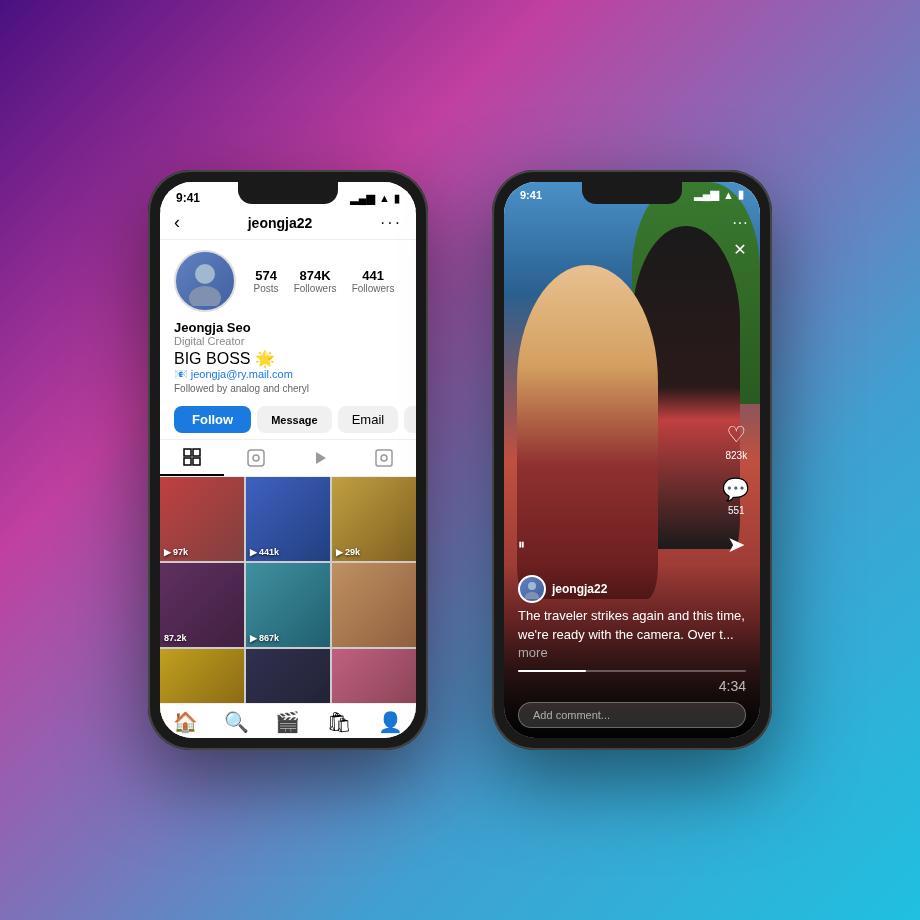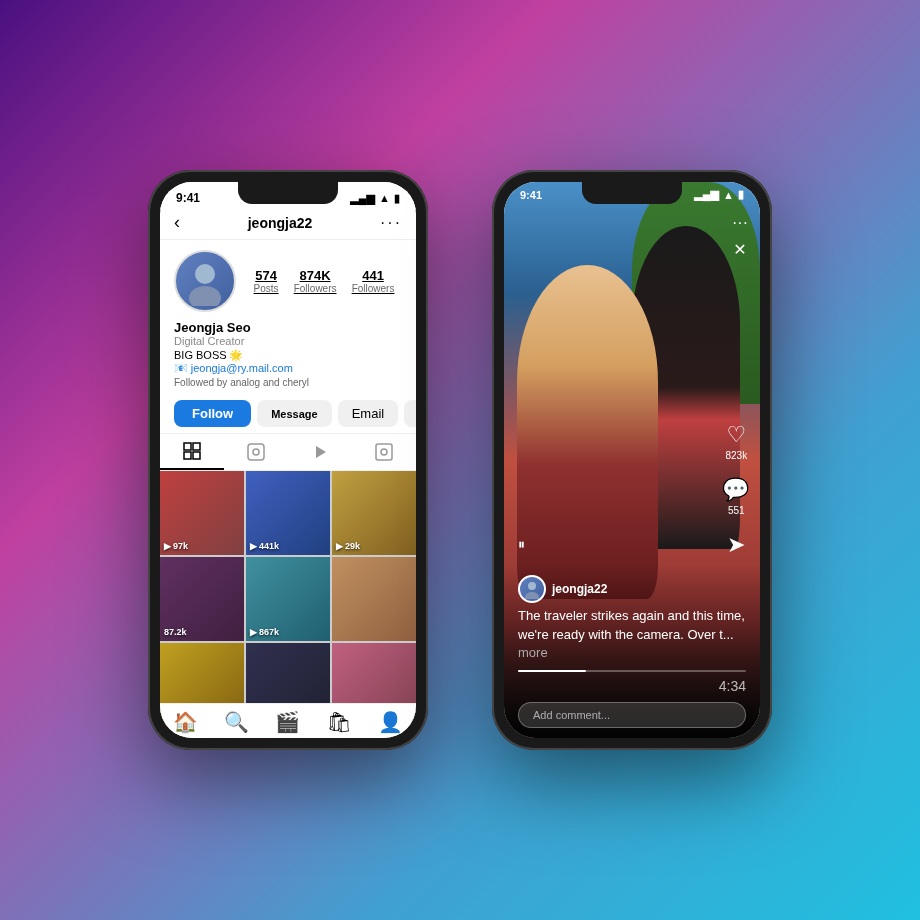--- a/index.html
+++ b/index.html
@@ -100,37 +100,36 @@
       border: 2px solid #ddd;
       display: flex;
       align-items: center;
       justify-content: center;
     }
     .profile-avatar svg { width: 50px; height: 50px; }
     .stats-group {
       display: flex;
       flex: 1;
       justify-content: space-around;
-      text-decoration: underline;
     }
     .stat-item {
       display: flex;
       flex-direction: column;
       align-items: center;
     }
     .stat-num { font-weight: 700; font-size: 13px; }
     .stat-label { font-size: 10px; color: #666; }
 
     
     .profile-bio {
       padding: 2px 14px 6px;
     }
     .bio-name { font-weight: 700; font-size: 13px; }
     .bio-category { font-size: 11px; color: #888; }
-    .bio-text { font-size: 11px; color: #000; margin-top: 2px; }
+    .bio-text { font-size: 16px; color: #000; margin-top: 2px; }
     .bio-email { font-size: 11px; color: #1a7ae0; }
     .bio-followed { font-size: 10px; color: #666; margin-top: 2px; }
 
     
     .action-buttons {
       display: flex;
       gap: 6px;
       padding: 6px 14px;
     }
     .btn-follow {

